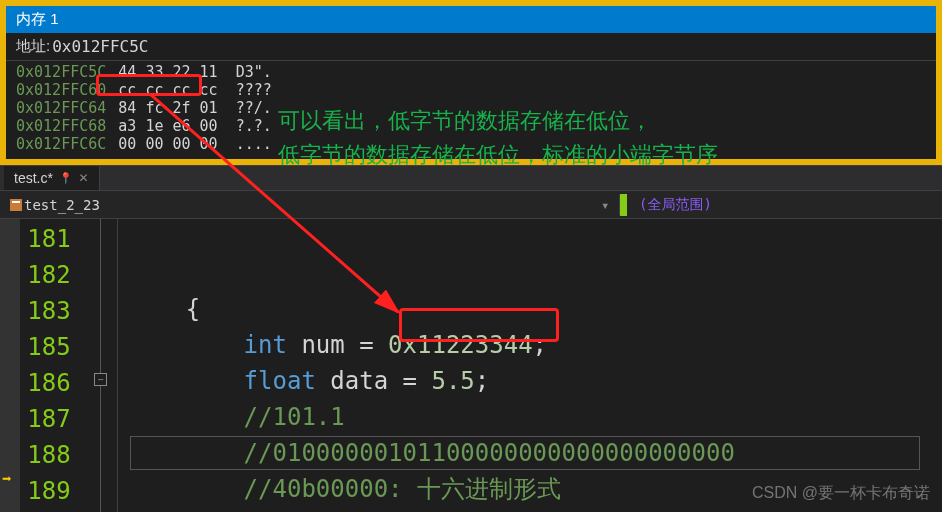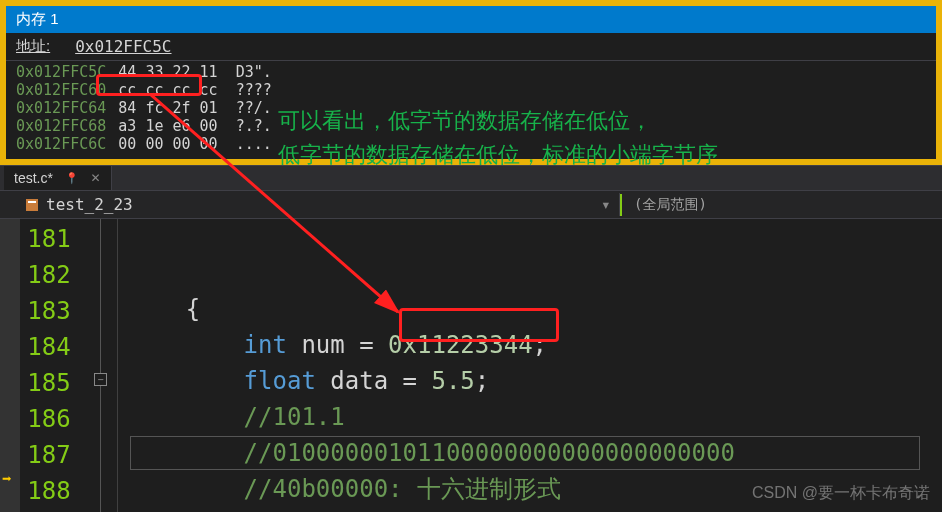--- a/index.html
+++ b/index.html
@@ -1,35 +1,35 @@
 <!DOCTYPE html>
 <html><head>
 <meta charset="utf-8">
 <style>
 * { margin: 0; padding: 0; box-sizing: border-box; }
 body { width: 942px; height: 512px; background: #1e1e1e; font-family: Consolas, monospace; color: #d4d4d4; overflow: hidden; position: relative; }
 .memory-panel { border: 6px solid #eab308; }
 .memory-title { background: #007acc; color: #fff; padding: 4px 10px; font-size: 15px; font-family: "Microsoft YaHei", sans-serif; }
-.address-bar { padding: 4px 10px; background: #1e1e1e; display: flex; align-items: center; gap: 25px; border-bottom: 1px solid #3f3f46; text-decoration: underline; }
+.address-bar { padding: 4px 10px; background: #1e1e1e; display: flex; align-items: center; gap: 2px; border-bottom: 1px solid #3f3f46; }
 .address-label { color: #d4d4d4; font-size: 15px; font-family: "Microsoft YaHei", sans-serif; }
 .address-value { color: #d4d4d4; font-size: 16px; }
 .memory-rows { padding: 2px 10px 6px; font-size: 15px; line-height: 18px; }
 .mem-row { display: flex; gap: 12px; }
 .mem-addr { color: #6a9955; }
 .mem-bytes { color: #d4d4d4; }
 .mem-ascii { color: #d4d4d4; margin-left: 6px; }
 .tab-bar { display: flex; background: #2d2d30; border-top: 1px solid #3f3f46; border-bottom: 1px solid #3f3f46; padding-left: 4px; }
-.tab { background: #1e1e1e; color: #d4d4d4; padding: 4px 10px; font-size: 14px; font-family: "Microsoft YaHei", sans-serif; display: flex; align-items: center; gap: 12px; border-right: 1px solid #3f3f46; }
+.tab { background: #1e1e1e; color: #d4d4d4; padding: 4px 10px; font-size: 14px; font-family: "Microsoft YaHei", sans-serif; display: flex; align-items: center; gap: 6px; border-right: 1px solid #3f3f46; }
 .tab .close { color: #888; cursor: pointer; font-size: 12px; }
 .tab .pin { color: #888; font-size: 11px; }
 .scope-bar { display: flex; background: #252526; align-items: center; height: 28px; border-bottom: 1px solid #3f3f46; }
-.scope-left { padding: 2px 24px; color: #d4d4d4; font-size: 16px; display: flex; align-items: center; gap: 6px; flex: 0 0 auto; border-right: 1px solid #3f3f46; }
+.scope-left { padding: 2px 8px; color: #d4d4d4; font-size: 14px; display: flex; align-items: center; gap: 0; flex: 0 0 auto; border-right: 1px solid #3f3f46; }
 .scope-left .icon { width: 16px; height: 16px; display: inline-flex; }
 .dropdown-arrow { width: 10px; margin-left: auto; color: #888; }
-.scope-right { padding: 2px 12px; color: #a3a3a3; font-size: 14px; flex: 1; display: flex; align-items: flex-end; border-left: 2px solid #84cc16; }
+.scope-right { padding: 2px 12px; color: #8b5cf6; font-size: 14px; flex: 1; display: flex; align-items: flex-end; border-left: 7px solid #84cc16; }
 .editor { display: flex; background: #1e1e1e; position: relative; }
 .gutter-break { width: 20px; background: #333; }
 .breakpoint-arrow { position: absolute; left: 2px; top: 218px; color: #ffcc00; font-size: 16px; }
 .line-numbers { width: 72px; text-align: center; padding-right: 14px; color: #84cc16; font-size: 24px; line-height: 36px; padding-top: 2px; }
 .margin-col { width: 26px; background: #1e1e1e; border-right: 1px solid #404040; position: relative; }
 .outline-line { position: absolute; left: 8px; top: 0; bottom: 0; width: 1px; background: #555; }
 .fold-box { position: absolute; left: 2px; width: 13px; height: 13px; border: 1px solid #888; background: #1e1e1e; font-size: 10px; line-height: 11px; text-align: center; color: #888; cursor: pointer; }
 .change-bar { position: absolute; width: 5px; background: #5a5a00; left: 76px; }
 .change-bar.yellow { background: #c8c800; }
 .code { font-size: 24px; line-height: 36px; padding-left: 10px; white-space: pre; }
@@ -108,21 +108,20 @@
   </div>
 </div>
 
 <div class="editor" style="height:300px;position:relative;">
   <div class="gutter-break"></div>
   <div class="breakpoint-arrow" style="top:250px;">➡</div>
   <div class="line-numbers">
     <div>181</div>
       <div>182</div>
       <div>183</div>
-      <div>184</div>
       <div>185</div>
       <div>186</div>
       <div>187</div>
       <div>188</div>
       <div>189</div>
   </div>
   <div class="change-bar" style="top:0;height:36px;left:92px;"></div>
   <div class="change-bar yellow" style="top:216px;height:72px;left:92px;"></div>
   <div class="margin-col">
     <div class="outline-line"></div>

